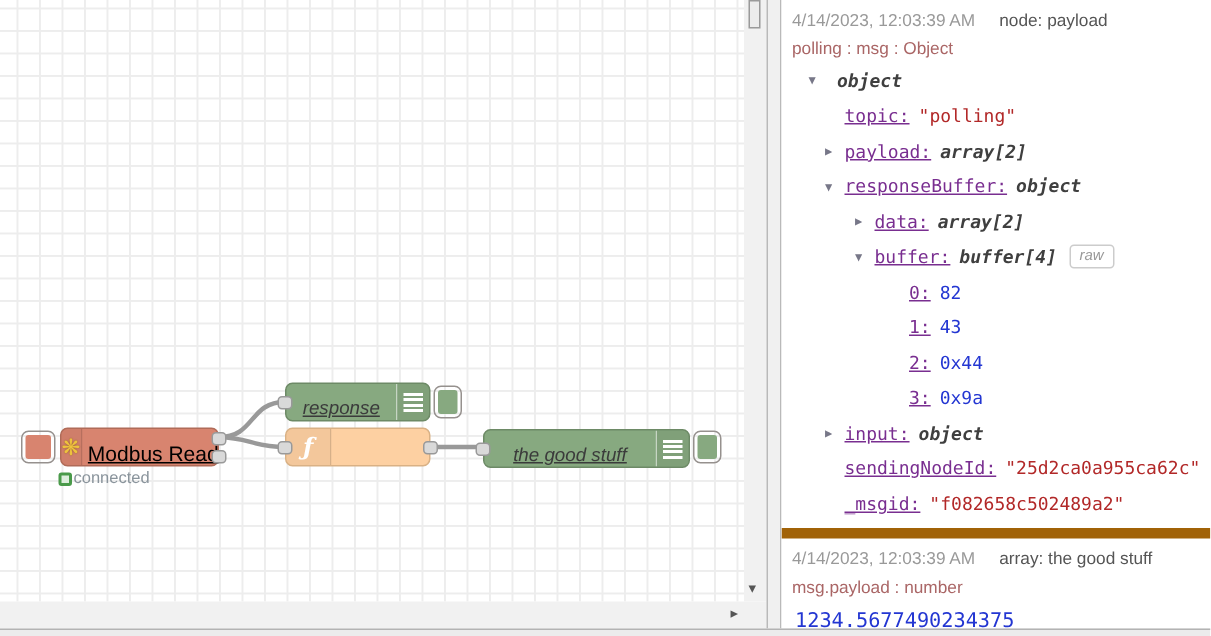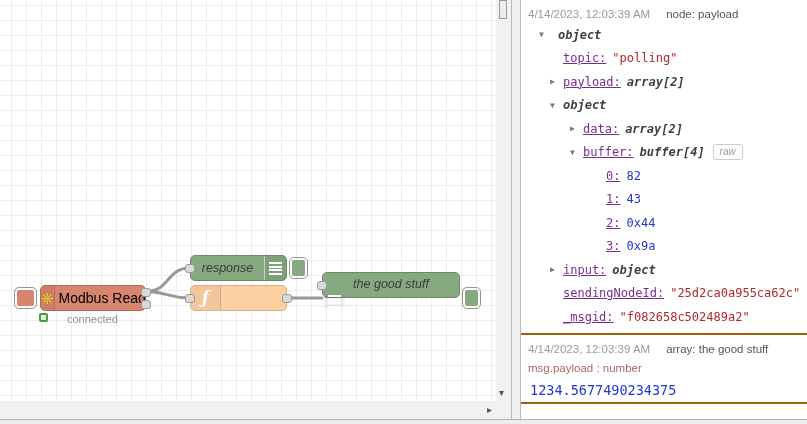--- a/index.html
+++ b/index.html
@@ -12,26 +12,26 @@
     background-color:#fff;
     background-image:linear-gradient(#ededed 1px, transparent 1px),
                      linear-gradient(90deg,#ededed 1px, transparent 1px);
     background-size:15px 15px; background-position:-4px 5px; overflow:hidden; }
   svg.wires { position:absolute; left:0; top:0; width:496px; height:401px; }
   svg.wires path { stroke:#999; stroke-width:3; fill:none; stroke-linecap:round; }
 
   .node { position:absolute; height:26px; border-radius:5px; display:flex;
     align-items:stretch; font-size:12.5px; color:#3b3b3b; }
   .node .nlabel { flex:1; display:flex; align-items:center; justify-content:center;
-    font-style:italic; white-space:nowrap; padding:4px 4px; }
+    font-style:italic; white-space:nowrap; padding:16px 4px;text-decoration:underline; }
   .node-modbus { left:40px; top:285px; width:106px; background:#d8846f; border:1px solid #b06b58; }
   .node-modbus .nlabel { font-style:normal; color:#000000; font-size:14px; }
   .node-debug { background:#87a980; border:1px solid #6d8a66; }
   .node-response { left:190px; top:255px; width:97px; }
-  .node-good { left:322px; top:272px; width:138px;flex-direction:column; }
+  .node-good { left:322px; top:286px; width:138px; }
   .node-func { left:190px; top:285px; width:97px; background:#fdd0a2; border:1px solid #d9b185; }
 
   .icon-area { width:30px; display:flex; align-items:center; justify-content:center; }
   .icon-area.ia-left  { border-right:1px solid rgba(0,0,0,0.12); background:rgba(0,0,0,0.04);
     border-radius:4px 0 0 4px; }
   .icon-area.ia-right { width:22px; border-left:1px solid rgba(255,255,255,0.55);
     background:rgba(0,0,0,0.05); border-radius:0 4px 4px 0; }
   .modbus-glyph { color:#eec23e; font-size:15px; line-height:1; text-shadow:0 0 1px #8a5b23; }
   .func-glyph { color:#fff; font-family:"DejaVu Serif", serif; font-style:italic;
     font-weight:bold; font-size:16px; line-height:1; }
@@ -40,42 +40,42 @@
 
   .side-btn { position:absolute; width:23px; height:22px; border:1px solid #96918e;
     border-radius:5px; padding:2px; background-clip:content-box; }
   .btn-modbus { left:14px; top:287px; background-color:#d8846f; }
   .btn-resp { left:289px; top:257px; width:19px; background-color:#87a980; }
   .btn-good { left:462px; top:287px; width:19px; background-color:#87a980; }
 
   .port { position:absolute; width:10px; height:9px; background:#d9d9d9;
     border:1px solid #999; border-radius:3px; }
 
-  .status { position:absolute; left:39px; top:313px; display:flex; align-items:flex-start;
-    gap:19px; font-size:11px; color:#8a949c; }
+  .status { position:absolute; left:39px; top:313px; display:flex; align-items:center;
+    gap:1px; font-size:11px; color:#8a949c; }
   .status-square { width:9px; height:9px; border:2px solid #4a9a4a; border-radius:2px;
     background:#ddeedd; }
 
   
   .vscroll { position:absolute; left:496px; top:0; width:15px; height:401px; background:#f1f1f1; }
   .vthumb { position:absolute; left:3px; top:0; width:8px; height:19px;
     background:#ececec; border:1px solid #9a9a9a; }
   .arrow-glyph { position:absolute; color:#555; font-size:10px; line-height:10px; }
   .v-down { left:3px; bottom:3px; }
   .hscroll { position:absolute; left:0; top:401px; width:511px; height:18px; background:#f1f1f1; }
   .h-right { right:19px; top:4px; }
   .divider { position:absolute; left:511px; top:0; width:10px; height:419px;
     background:#f0f0f0; border-left:1px solid #b9b9b9; border-right:1px solid #b9b9b9; }
   .footer { position:absolute; left:0; top:419px; width:807px; height:5px;
     background:#ececec; border-top:1px solid #b3b3b3; }
 
   
   .sidebar { position:absolute; left:521px; top:0; width:286px; height:419px;
     background:#fff; overflow:hidden; }
-  .msg { padding:8px 0 4px 7px; border-bottom:2px solid #a16207; }
+  .msg { padding:8px 0 4px 7px; border-bottom:7px solid #a16207; }
   .msg-meta { font-size:11.5px; color:#999; display:flex; gap:16px; white-space:nowrap; }
   .msg-meta .src { color:#555; }
   .msg-topic { font-size:11.5px; color:#a66; margin-top:7px; white-space:nowrap; }
   .tree { margin-top:3px; font-family:"DejaVu Sans Mono", monospace; font-size:12px; }
   .trow { height:23.5px; display:flex; align-items:center; white-space:nowrap; }
   .trow .arrow { width:13px; color:#778; font-size:8px; flex:none; }
   .tkey { color:#792e90; margin-right:6px;text-decoration:underline; }
   .tval.meta { color:#3f3f3f; font-style:italic;font-weight:bold; }
   .tval.string { color:#b22828; }
   .tval.number { color:#2336d2; }
@@ -151,39 +151,41 @@
   </div>
   <div class="divider"></div>
 
   <div class="sidebar">
 
     <div class="msg">
       <div class="msg-meta">
         <span class="ts">4/14/2023, 12:03:39 AM</span>
         <span class="src">node: payload</span>
       </div>
+      <div class="msg-topic">polling : msg : Object</div>
 
       <div class="tree">
         <div class="trow lvl0">
           <span class="arrow">▼</span>
           <span class="tkey"></span>
           <span class="tval meta">object</span>
         </div>
         <div class="trow lvl1">
           <span class="arrow"></span>
           <span class="tkey">topic:</span>
           <span class="tval string">"polling"</span>
         </div>
         <div class="trow lvl1">
           <span class="arrow">▶</span>
           <span class="tkey">payload:</span>
           <span class="tval meta">array[2]</span>
         </div>
         <div class="trow lvl1">
           <span class="arrow">▼</span>
+          <span class="tkey">responseBuffer:</span>
           <span class="tval meta">object</span>
         </div>
         <div class="trow lvl2">
           <span class="arrow">▶</span>
           <span class="tkey">data:</span>
           <span class="tval meta">array[2]</span>
         </div>
         <div class="trow lvl2">
           <span class="arrow">▼</span>
           <span class="tkey">buffer:</span>

